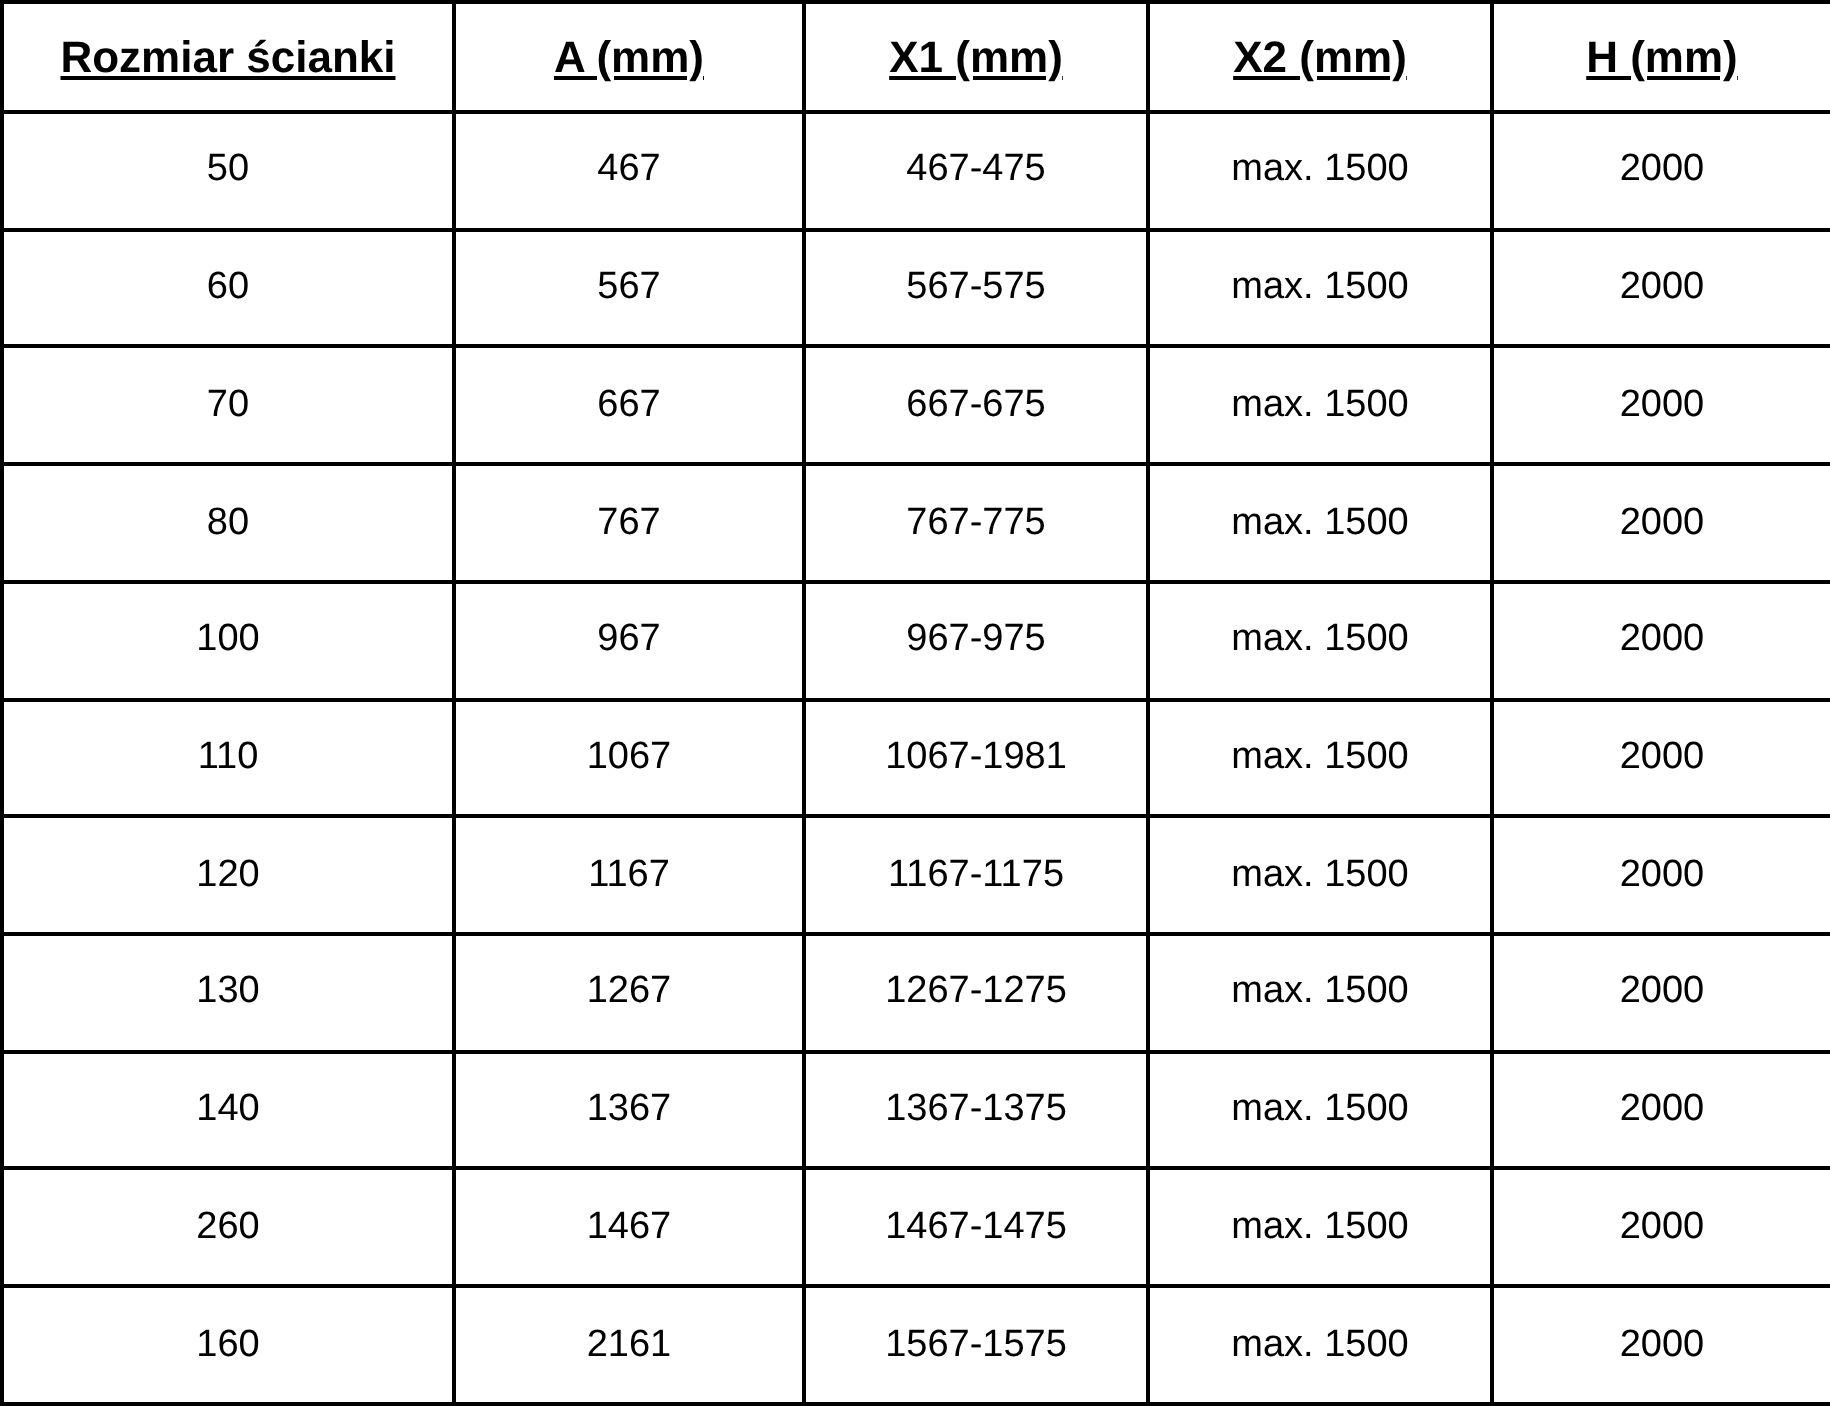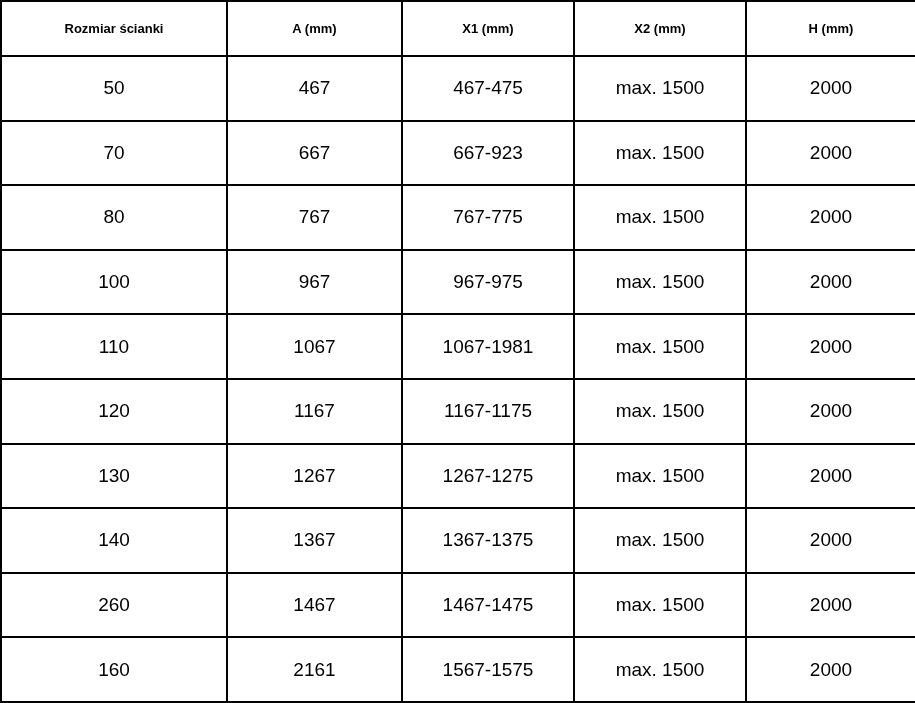--- a/index.html
+++ b/index.html
@@ -28,21 +28,22 @@
   table.spec-table th,
   table.spec-table td {
     border: 2px solid #000000;
     text-align: center;
     vertical-align: middle;
     font-size: 19px;
     padding: 0 4px;
   }
   table.spec-table th {
     font-weight: bold;
-    font-size: 13px;
+    font-size: 22px;
+    text-decoration: underline;
   }
   table.spec-table td {
     font-weight: normal;
   }
   
   col.c0 { width: 226px; }
   col.c1 { width: 175px; }
   col.c2 { width: 172px; }
   col.c3 { width: 172px; }
   col.c4 { width: 170px; }
@@ -72,23 +73,30 @@
     </thead>
     <tbody>
       <tr class="data-row">
         <td>50</td>
         <td>467</td>
         <td>467-475</td>
         <td>max. 1500</td>
         <td>2000</td>
       </tr>
       <tr class="data-row">
+        <td>60</td>
+        <td>567</td>
+        <td>567-575</td>
+        <td>max. 1500</td>
+        <td>2000</td>
+      </tr>
+      <tr class="data-row">
         <td>70</td>
         <td>667</td>
-        <td>667-923</td>
+        <td>667-675</td>
         <td>max. 1500</td>
         <td>2000</td>
       </tr>
       <tr class="data-row">
         <td>80</td>
         <td>767</td>
         <td>767-775</td>
         <td>max. 1500</td>
         <td>2000</td>
       </tr>

